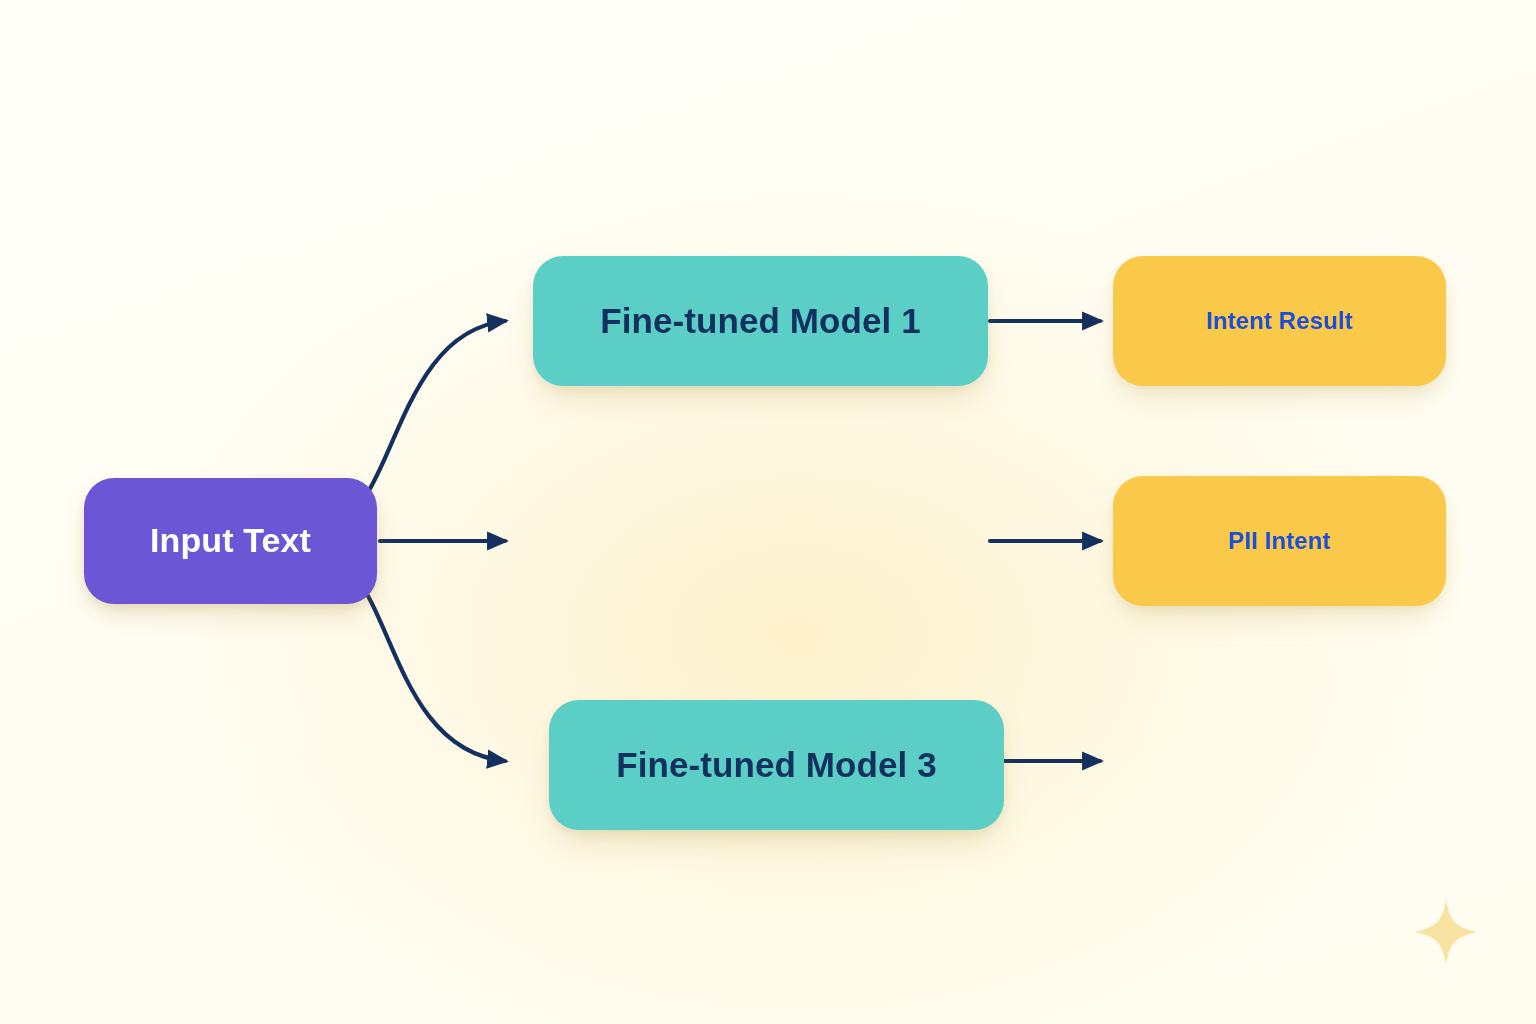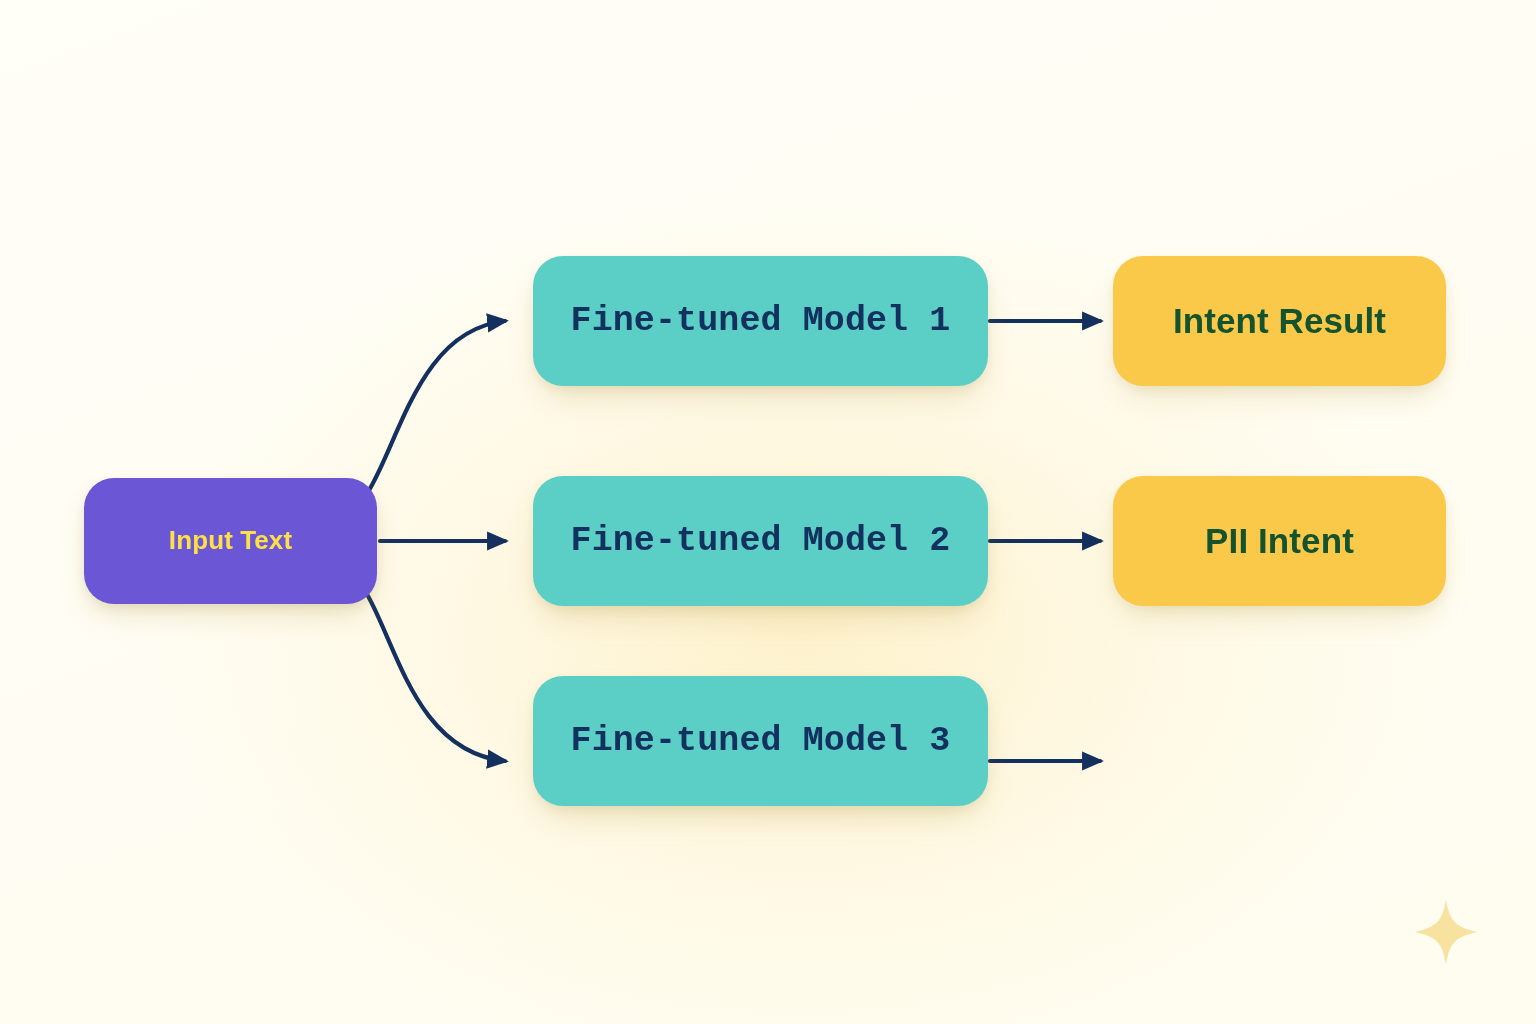--- a/index.html
+++ b/index.html
@@ -44,53 +44,52 @@
   .node-input {
     left: 84px;
     top: 478px;
     width: 293px;
     height: 126px;
     background: #6b57d6;
     border-radius: 30px;
     box-shadow: 0 14px 30px -8px rgba(180,150,60,0.30), 0 4px 10px rgba(120,100,40,0.10);
   }
   .node-input .node-label {
-    color: #fde047;
-    font-size: 26px;
+    color: #ffffff;
+    font-size: 34px;
   }
   
   .node-model {
     left: 533px;
     width: 455px;
     height: 130px;
     background: #5bcfc6;
     border-radius: 30px;
     box-shadow: 0 16px 32px -10px rgba(180,150,60,0.30), 0 4px 10px rgba(120,100,40,0.08);
-    font-family: Liberation Mono, monospace;
   }
   .node-model .node-label {
     color: #13315f;
     font-size: 35px;
   }
   
   .node-result {
     left: 1113px;
     width: 333px;
     height: 130px;
     background: #fbc94a;
     border-radius: 30px;
     box-shadow: 0 16px 32px -10px rgba(190,160,60,0.28), 0 4px 10px rgba(120,100,40,0.08);
   }
   .node-result .node-label {
-    color: #14532d;
-    font-size: 35px;
+    color: #1d4ed8;
+    font-size: 24px;
   }
   .row1 { top: 256px; }
   .row2 { top: 476px; }
-  .row3 { top: 676px; }
+  .row3 { top: 700px; margin-left: 16px; }
 
   .sparkle {
     position: absolute;
     left: 1412px;
     top: 898px;
     width: 68px;
     height: 68px;
   }
 </style>
 </head>
@@ -118,23 +117,20 @@
     <path d="M 990 761 L 1100 761" fill="none" stroke="#14305E" stroke-width="4.2" stroke-linecap="round" marker-end="url(#arrowhead)"></path>
   </svg>
 
   <div class="node node-input">
     <span class="node-label">Input Text</span>
   </div>
 
   <div class="node node-model row1">
     <span class="node-label">Fine-tuned Model 1</span>
   </div>
-  <div class="node node-model row2">
-    <span class="node-label">Fine-tuned Model 2</span>
-  </div>
   <div class="node node-model row3">
     <span class="node-label">Fine-tuned Model 3</span>
   </div>
 
   <div class="node node-result row1">
     <span class="node-label">Intent Result</span>
   </div>
   <div class="node node-result row2">
     <span class="node-label">PII Intent</span>
   </div>

